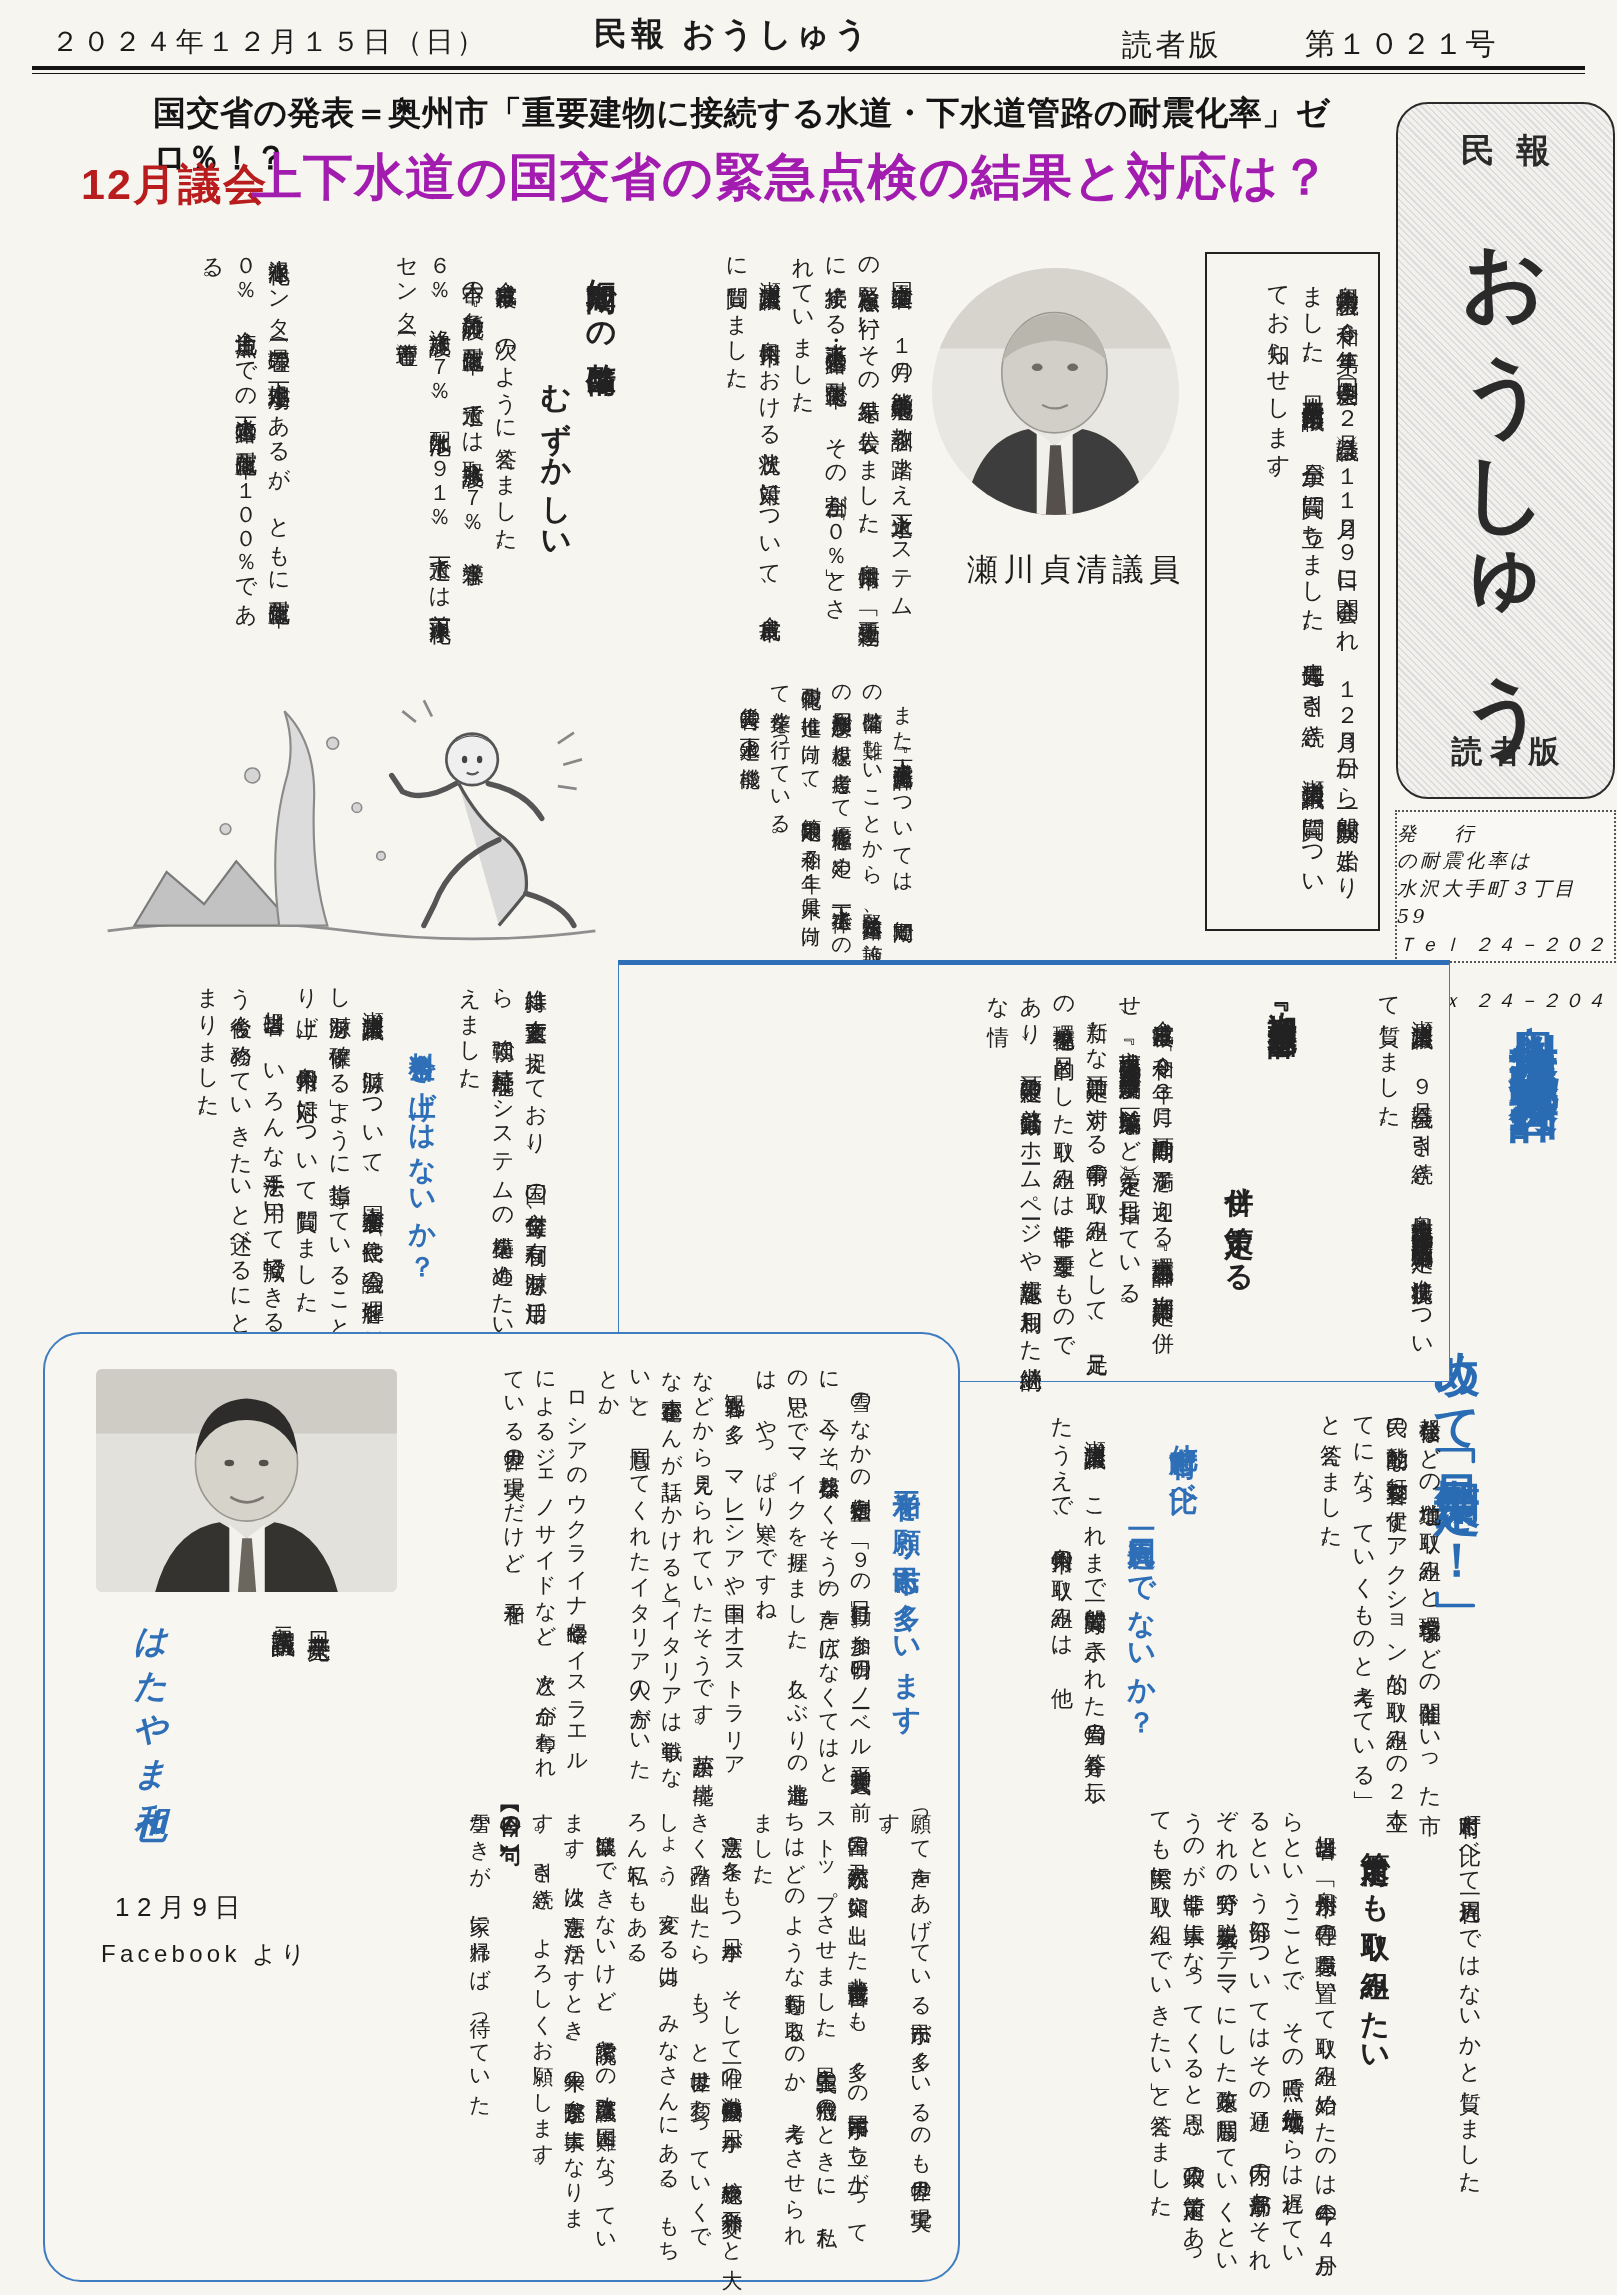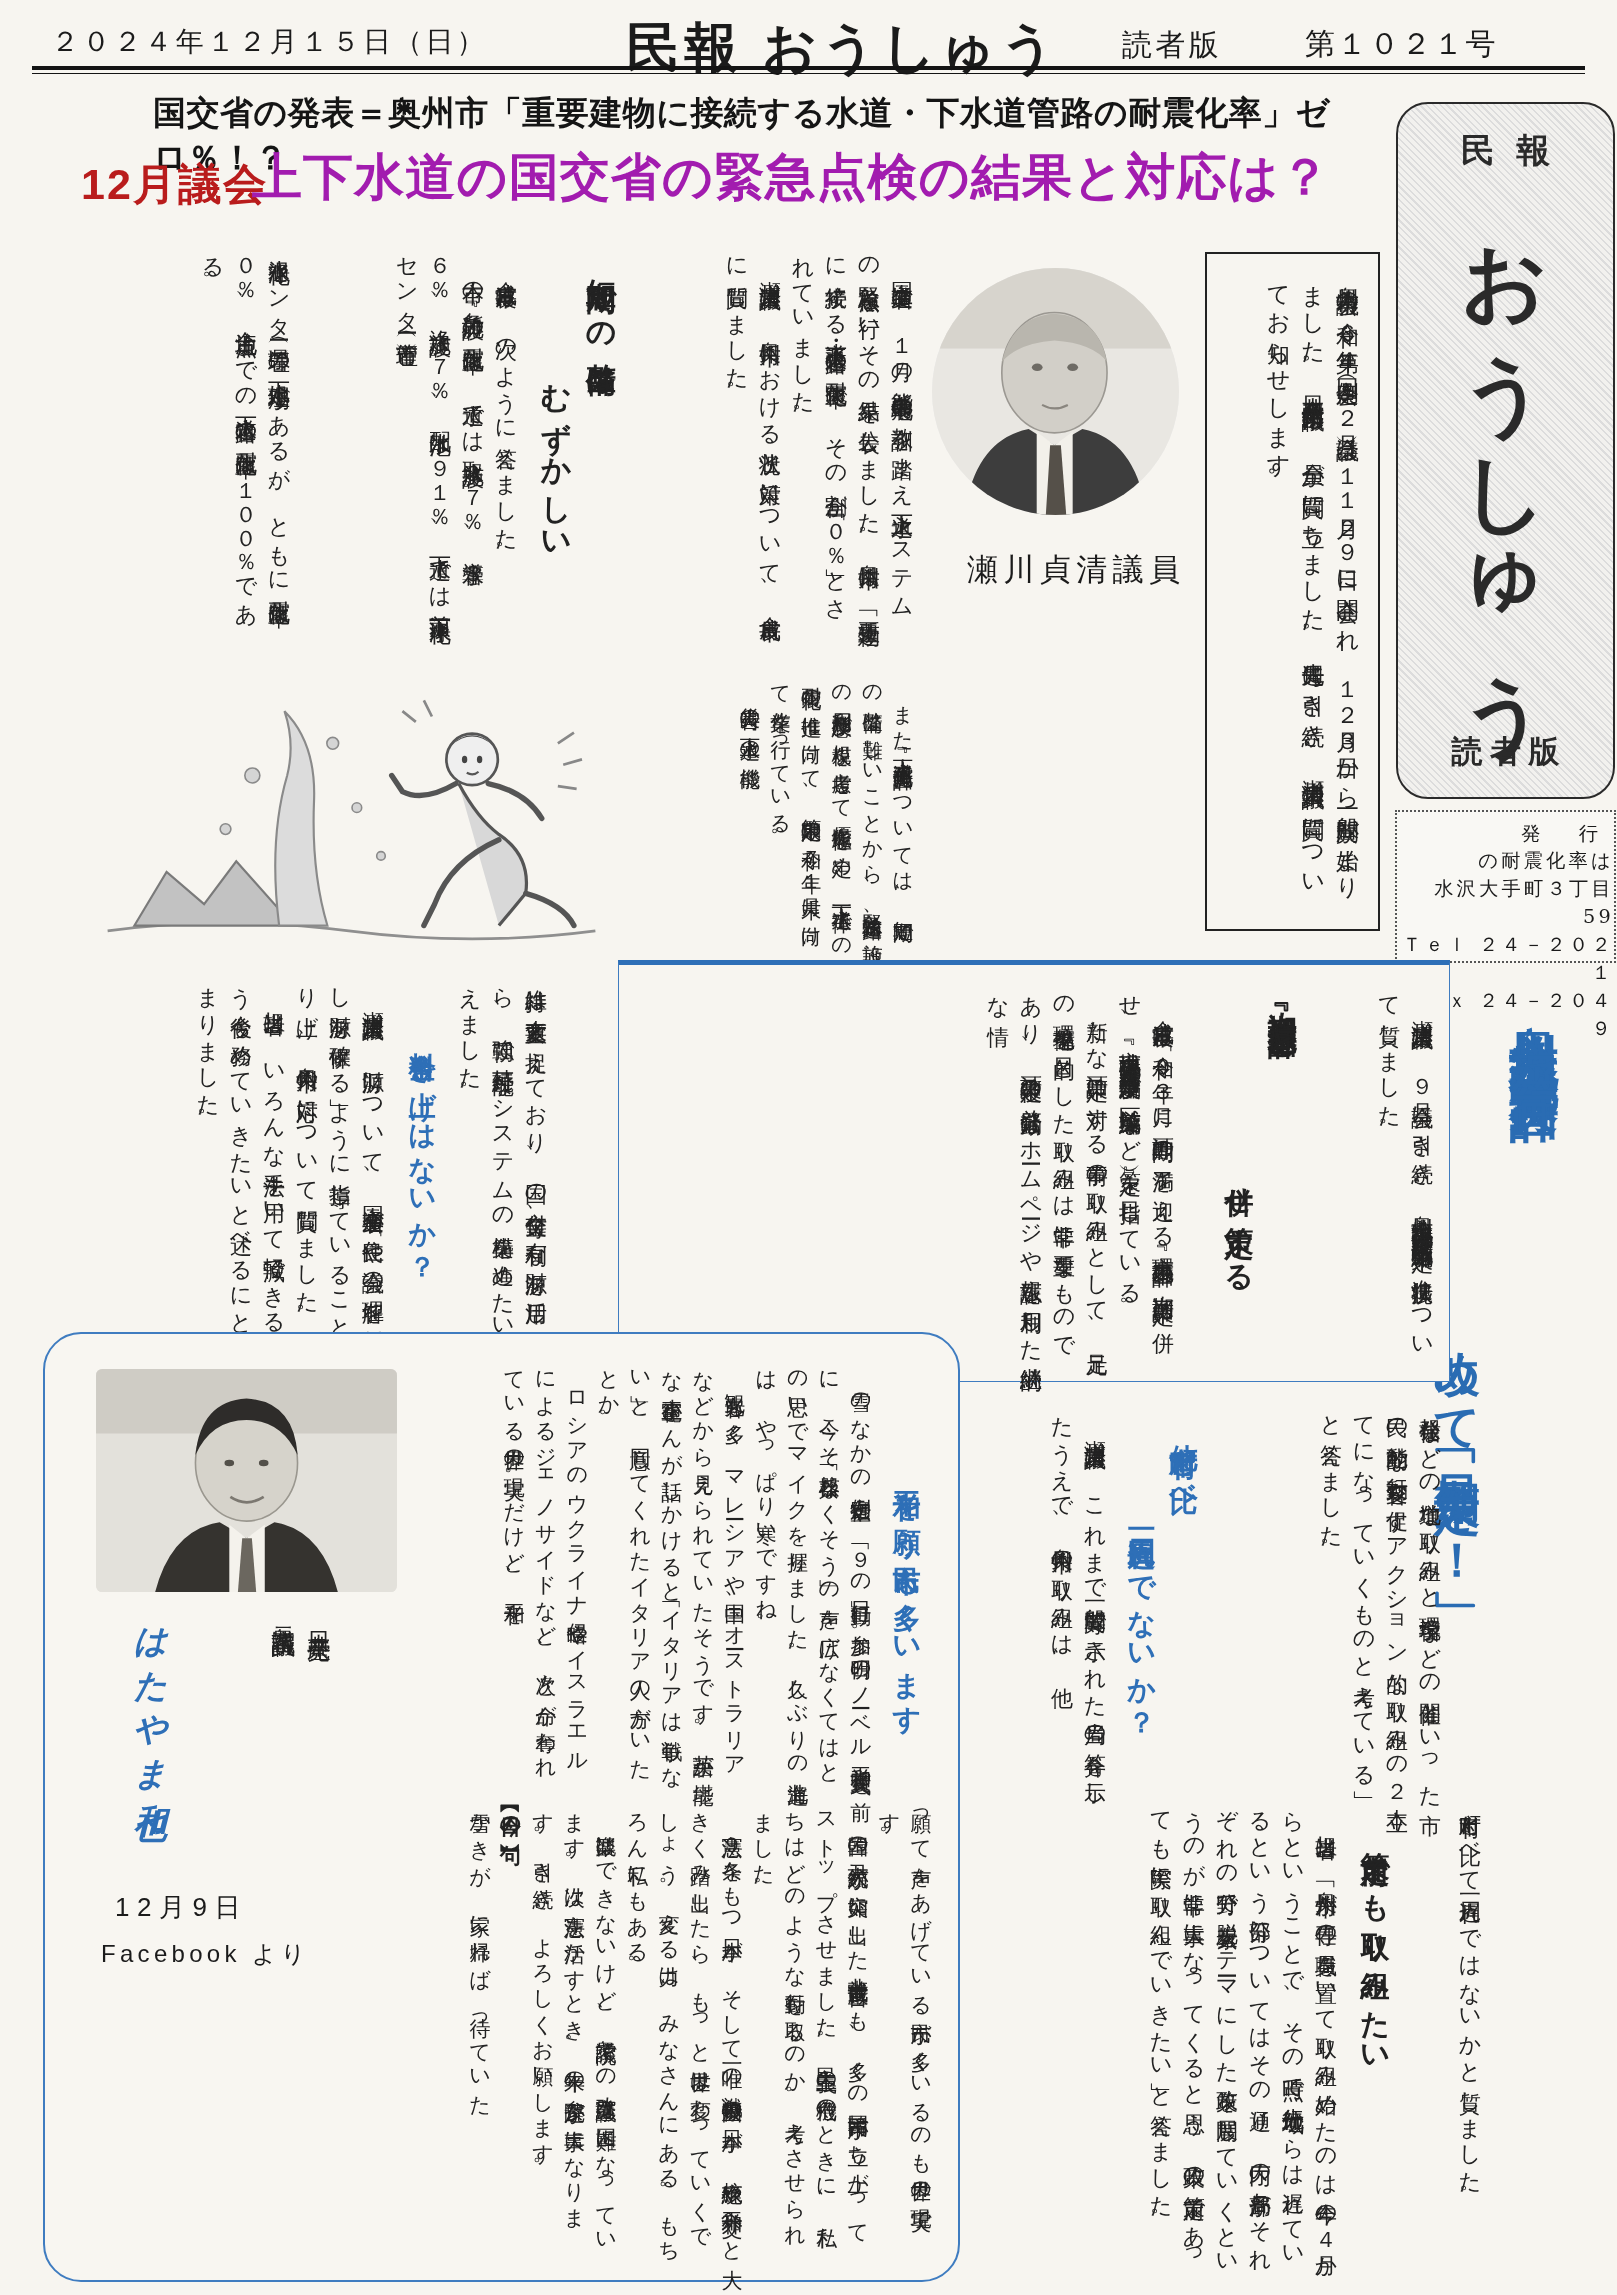--- a/index.html
+++ b/index.html
@@ -36,29 +36,29 @@
   .box-border{border:2.1px solid #222;}
   .photo-fill{width:100%;height:100%;display:block;}
   .caption{font-size:31px;letter-spacing:2.1px;}
   .masthead{
     background:
       repeating-linear-gradient(45deg,#dcdcdc 0 1.6px,#f2f1ee 1.6px 4.8px),
       #f2f1ee;
     border:2.1px solid #2a2a2a;border-radius:32px;
   }
   .dotted-box{border:2.7px dotted #555;background:#f9f8f4;}
-  .pub-line{display:block;text-align:right;font-size:19.3px;letter-spacing:3.2px;line-height:1.45;}
+  .pub-line{display:block;text-align:left;font-size:19.3px;letter-spacing:3.2px;line-height:1.45;font-style:italic;}
   .blue-box{border:1.6px solid #3f7cc0;border-top:5.4px solid #2e6fb7;background:#f7f5f0;}
   .round-box{border:2.7px solid #3f7cc0;border-radius:38px;background:#f8f6f1;}
 </style>
 </head>
 <body>
 
 <div class="abs hline" style="left:51px;top:22.6px;font-size:28px;letter-spacing:3.2px;">２０２４年１２月１５日（日）</div>
-<div class="abs hline" style="left:626px;top:11.8px;font-size:54px;font-weight:bold;letter-spacing:4.3px;">民報 おうしゅう</div>
+<div class="abs hline" style="left:594px;top:11.8px;font-size:33px;font-weight:bold;letter-spacing:4.3px;">民報 おうしゅう</div>
 <div class="abs hline" style="left:1122px;top:25px;font-size:30px;letter-spacing:3.2px;">読者版</div>
 <div class="abs hline" style="left:1305px;top:23.6px;font-size:30px;letter-spacing:2.1px;">第１０２１号</div>
 <div class="abs" style="left:32px;top:66px;width:1553px;height:3.2px;border-top:4.8px solid #141414;border-bottom:1.6px solid #141414;"></div>
 
 <div class="abs hline" style="left:153px;top:91px;width:1246px;font-size:33px;font-weight:bold;letter-spacing:0.5px;color:#151515;">国交省の発表＝奥州市「重要建物に接続する水道・下水道管路の耐震化率」ゼロ％！？</div>
 <div class="abs hline" style="left:81px;top:156px;font-size:43px;font-weight:bold;letter-spacing:2.1px;color:#b91c1c;">12月議会</div>
 <div class="abs hline blue" style="left:252px;top:144px;font-size:50px;font-weight:bold;letter-spacing:1.1px;">上下水道の国交省の緊急点検の結果と対応は？</div>
 
 <div class="abs masthead" style="left:1396px;top:102px;width:215px;height:693px;">
   <div class="abs hline" style="left:0;top:24px;width:100%;text-align:center;font-size:34px;font-weight:bold;letter-spacing:21.5px;text-indent:21.5px;color:#2a2a2a;">民報</div>

